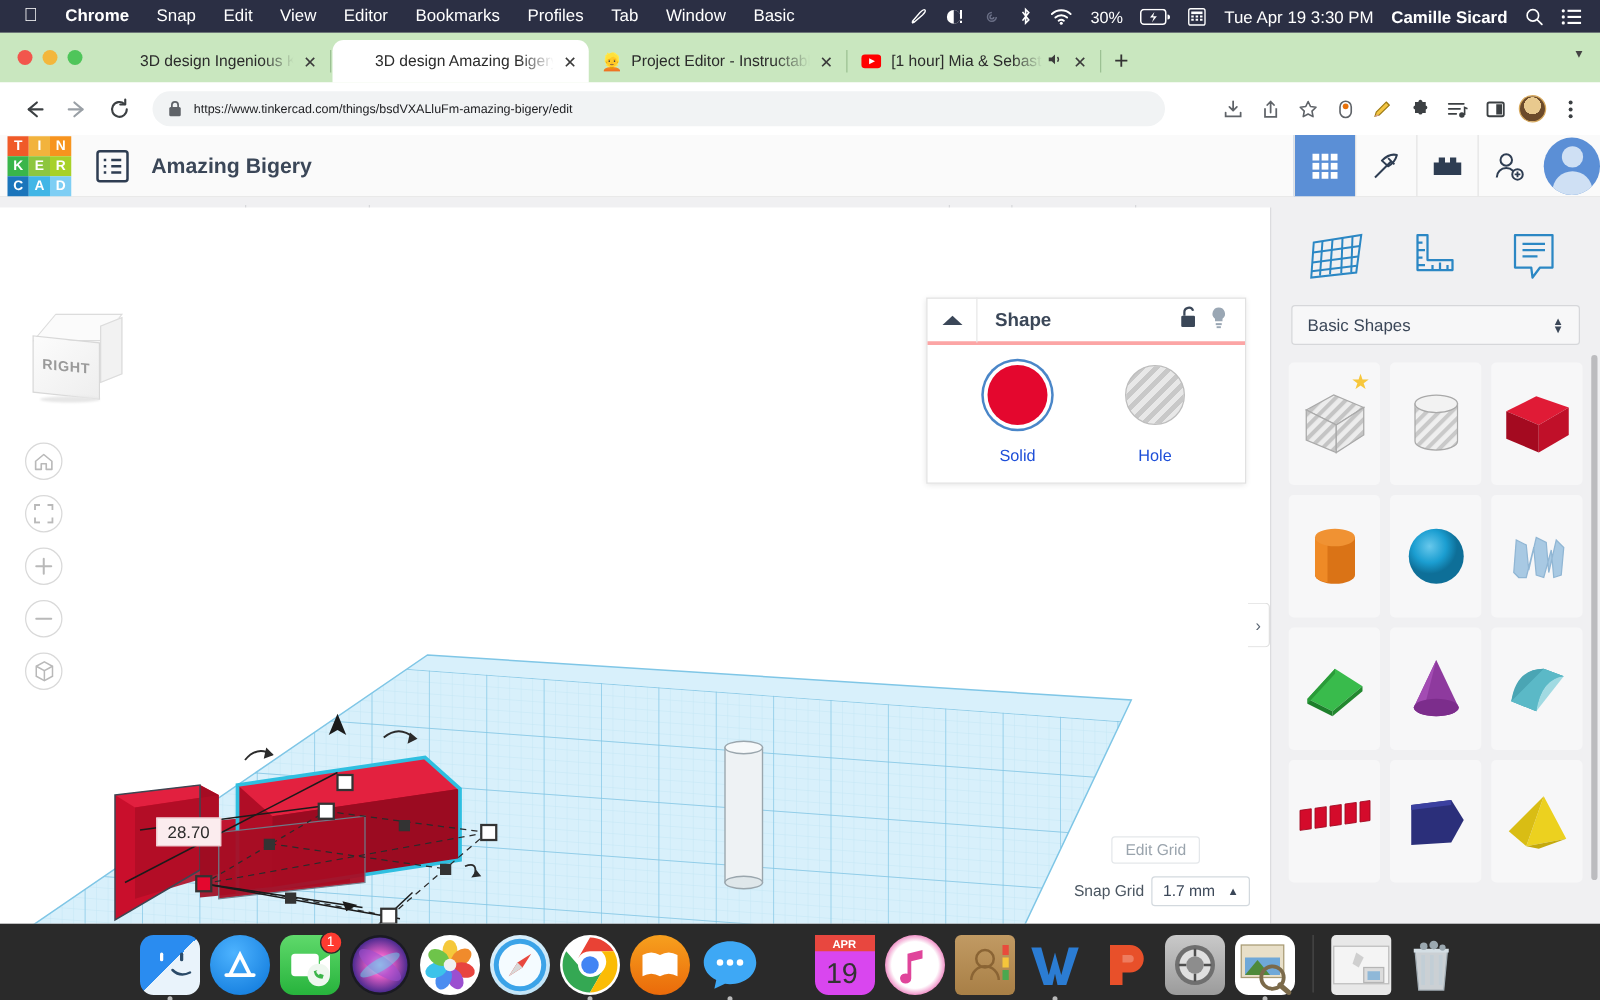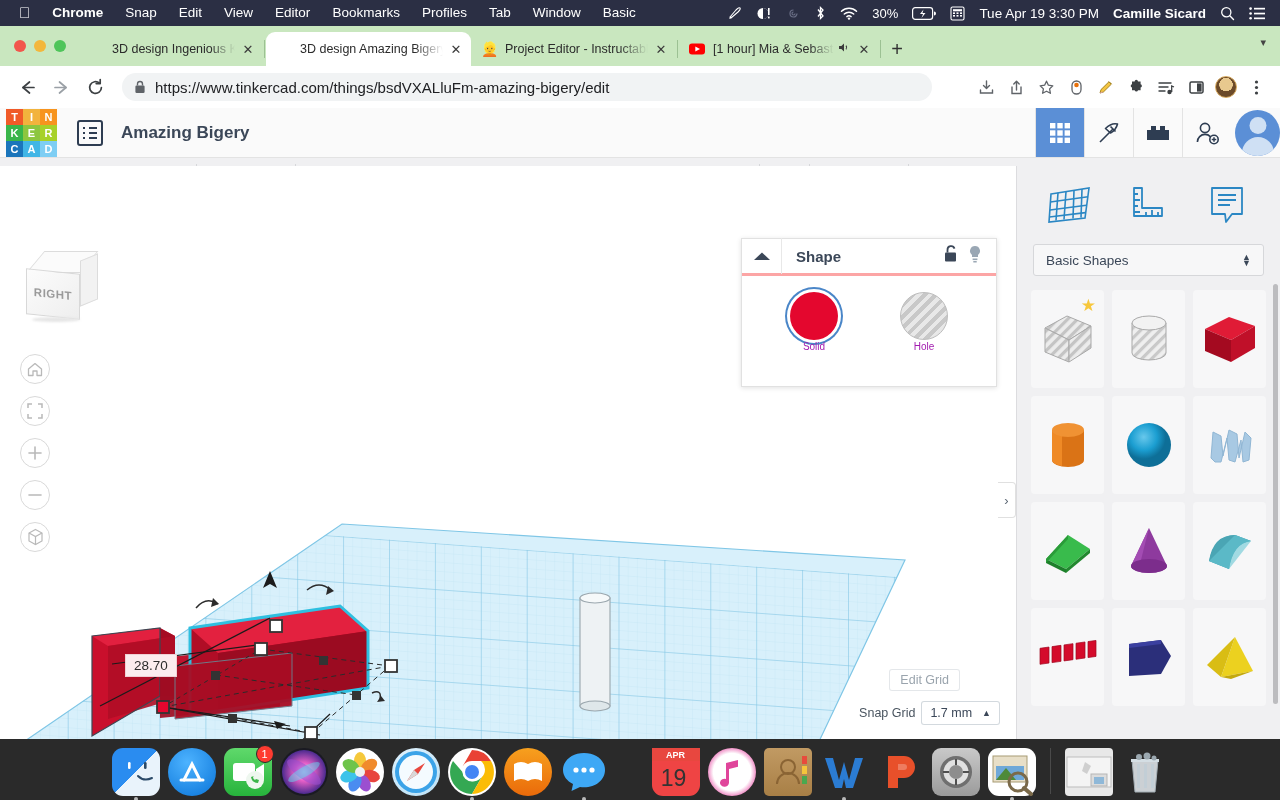--- a/index.html
+++ b/index.html
@@ -52,21 +52,21 @@
 
   
   .fav-tc { display:grid; grid-template-columns:repeat(3,1fr); grid-template-rows:repeat(3,1fr); gap:0.5px; }
   .fav-tc i { display:block; }
 
   
   .omnibar { height:42px; background:#fff; display:flex; align-items:center; padding:0 10px; position:relative; }
   .navbtn { width:34px; height:34px; display:flex; align-items:center; justify-content:center; color:#3c4043; }
   .urlbox {
     flex:1; height:28px; background:#f1f3f4; border-radius:14px; display:flex; align-items:center;
-    margin:0 8px 0 10px; padding:0 12px; font-size:15px; color:#202124; max-width:810px;
+    margin:0 8px 0 10px; padding:0 12px; font-size:10px; color:#202124; max-width:810px;
   }
   .urlbox .lock { margin-right:9px; display:flex; }
   .omni-right { display:flex; align-items:center; gap:2px; margin-left:auto; }
   .oicon { width:28px; height:28px; display:flex; align-items:center; justify-content:center; }
   .avatar-omni { width:22px; height:22px; border-radius:50%;
     background:radial-gradient(circle at 50% 38%, #e8c98e 0 42%, #6b4a2a 43% 100%); border:1px solid #d6a85c; }
 
   
   .tc-header { height:50px; background:#fafafa; border-bottom:1px solid #e3e3e3; display:flex; align-items:center; position:relative; }
   .tc-logo { display:grid; grid-template-columns:repeat(3,17px); grid-template-rows:repeat(3,16px);
@@ -140,21 +140,21 @@
      border:1px solid #e1e1e1; box-shadow:0 1px 5px rgba(0,0,0,.12); z-index:25; }
   .sp-head { height:37px; display:flex; align-items:center; border-bottom:3px solid #fca5a5; }
   .sp-caret { width:40px; height:36px; display:flex; align-items:center; justify-content:center;
      border-right:1px solid #e8e8e8; color:#3b4758; }
   .sp-title { margin-left:14px; font-size:15px; font-weight:bold; color:#3b4758; }
   .sp-icons { margin-left:auto; display:flex; gap:6px; padding-right:12px; }
   .sp-body { height:110px; display:flex; align-items:flex-start; justify-content:center; gap:32px; padding-top:16px; }
   .sw { width:78px; text-align:center; }
   .sw .dot { width:48px; height:48px; border-radius:50%; margin:0 auto; }
   .sw.sel .dot { box-shadow:0 0 0 3px #fff, 0 0 0 5px #4a86c8; }
-  .sw .lbl { margin-top:1px; font-size:10px; color:#a21caf; }
+  .sw .lbl { margin-top:17px; font-size:13px; color:#1d4ed8; }
   .hole-dot { background:repeating-linear-gradient(135deg,#c8c8c8 0 4px,#e8e8e8 4px 8px); border:1px solid #bdbdbd; }
 
   
   .sidebar { position:absolute; right:0; top:140px; width:264px; height:573px; background:#f0f0f2;
      border-left:1px solid #dcdcdf; }
   .sb-icons { display:flex; align-items:center; justify-content:space-around; height:78px; padding:0 14px; }
   .sb-ic { width:52px; height:48px; display:flex; align-items:center; justify-content:center; color:#2b87c4; }
   .sb-select { margin:0 16px; height:32px; background:#f7f7f8; border:1px solid #d6d7da; border-radius:3px;
      display:flex; align-items:center; padding:0 12px; font-size:13.5px; color:#3b4758; }
   .sb-select .arrows { margin-left:auto; display:flex; flex-direction:column; line-height:6px; font-size:9px; color:#3b4758; }
@@ -1070,21 +1070,21 @@
           <path d="M24 5 C12 5 3 12.5 3 22 c0 6 4 11 10 14 l-1.5 7 L20 39 a28 28 0 0 0 4 0.3 c12 0 21-7.5 21-17.3S36 5 24 5z" fill="#3ea8f5"></path>
         <g fill="#fff">
             <circle cx="16" cy="22" r="2.6"></circle>
             <circle cx="24" cy="22" r="2.6"></circle>
             <circle cx="32" cy="22" r="2.6"></circle>
           </g>
         </svg>
       <span class="dot-run"></span>
     </div>
 
-    <div class="dockicon" style="background:#ef4444;margin-left:36px;">
+    <div class="dockicon" style="background:#d946ef;margin-left:36px;">
       <div style="position:absolute;left:0;top:0;width:48px;height:13px;background:#e8473f;color:#fff;font-size:9px;font-weight:bold;display:flex;align-items:center;justify-content:center;">APR</div>
       <div style="position:absolute;left:0;top:13px;width:44px;height:35px;display:flex;align-items:center;justify-content:center;font-size:23px;color:#333;">19</div>
     </div>
 
     <div class="dockicon" style="background:radial-gradient(circle at 50% 50%,#fff 55%,#e95fae 78%,#8b5cf0 100%); border-radius:50%;">
       <svg width="48" height="48" viewBox="0 0 48 48">
           <path d="M30 12 l-12 3 v16 a4.5 4 0 1 0 3 3.7 V21 l9-2.3z" fill="#e0459b"></path>
         </svg>
     </div>
 

